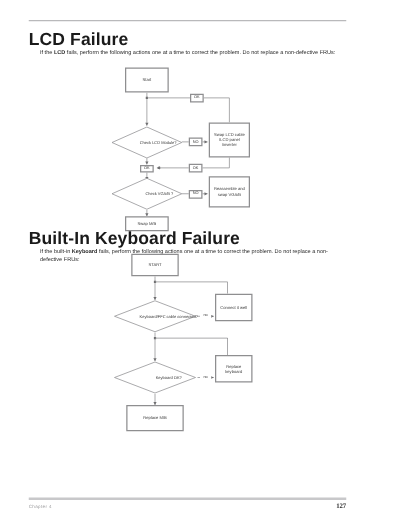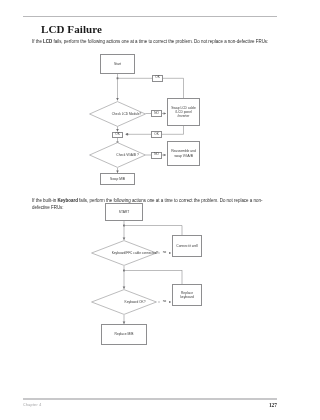--- a/index.html
+++ b/index.html
@@ -29,24 +29,24 @@
     left: 23px;
     top: 16px;
     width: 254px;
     height: 1px;
     background: #b9b9bb;
   }
 
   
   .section-title {
     position: absolute;
-    left: 41px;
-    font-family: Liberation Serif, serif;
+    left: 23px;
+    font-family: Liberation Sans, sans-serif;
     font-weight: bold;
-    font-size: 11px;
+    font-size: 14px;
     color: #1a1a1a;
     letter-spacing: 0.1px;
     white-space: nowrap;
   }
   #lcd-title { top: 23px; }
   #kbd-title { top: 182px; }
 
   
   .body-para {
     position: absolute;
@@ -226,20 +226,21 @@
       <div class="diamond-text" style="padding:0 10px;">Check VGA/B ?</div>
     </div>
 
     <div class="labelbox" style="left:151px; top:99.5px; width:11px; height:7px;">NO</div>
 
     <div class="nodebox" style="left:167px; top:89px; width:33px; height:25px;">Reassemble and swap VGA/B</div>
 
     <div class="nodebox" style="left:100px; top:121px; width:35px; height:12px;">Swap M/B</div>
   </div>
 
+  <div class="section-title" id="kbd-title">Built-In Keyboard Failure</div>
 
   <p class="body-para" id="kbd-para"><span>If the built-in </span><b>Keyboard</b><span> fails, perform the following actions one at a time to correct the problem. Do not replace a non-defective FRUs:</span></p>
 
   <div class="flow" id="flow-kbd">
     <svg viewBox="0 0 300 150" width="300" height="150">
       <g stroke="#8e8e90" stroke-width="0.6" fill="none">
 
         <path d="M124 18 L124 37"></path>
         <rect x="123.1" y="21.6" width="1.8" height="1.8" fill="#6f6f71" stroke="none"></rect>
         <path d="M124 37 l-1.3 -2.4 l2.6 0 z" fill="#6f6f71" stroke="none"></path>

